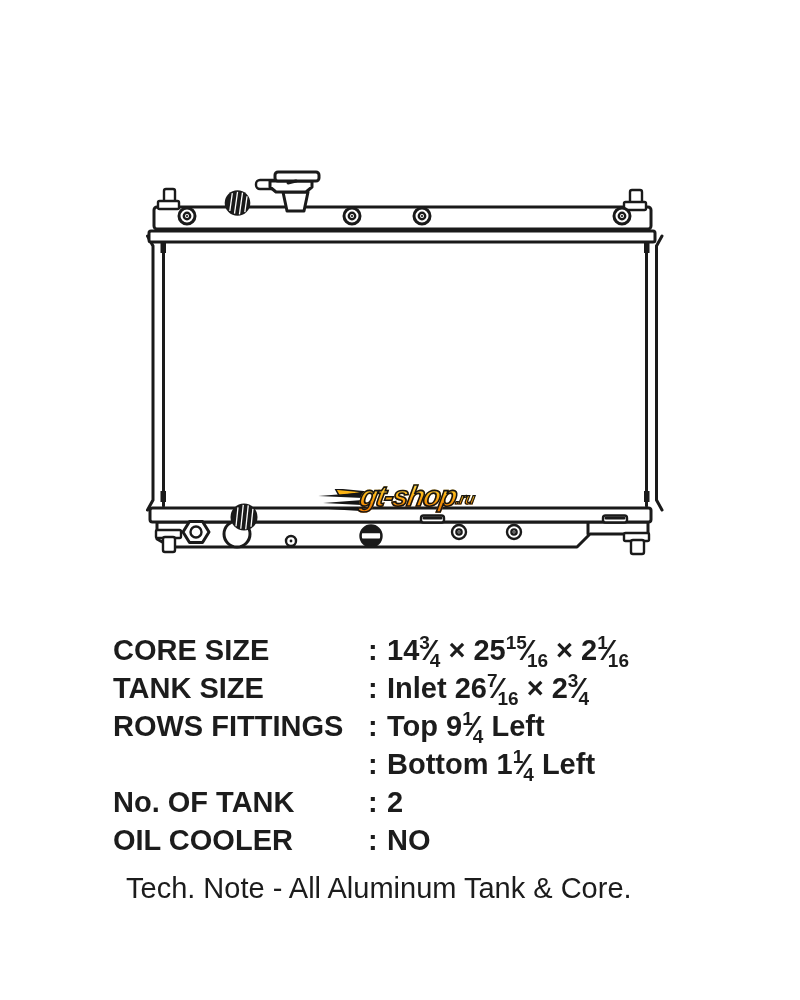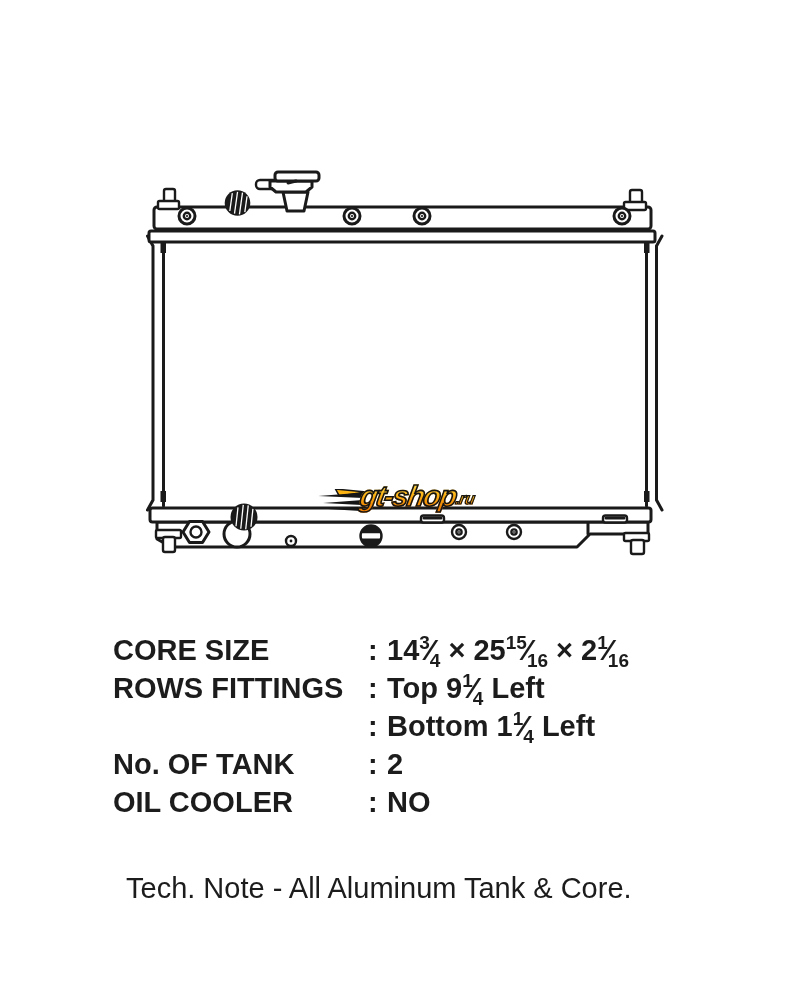--- a/index.html
+++ b/index.html
@@ -186,20 +186,24 @@
         <span class="wm-tld">.ru</span>
     </div>
   </div>
 
   <div class="spec-list">
       <div class="spec-row">
         <div class="spec-label">CORE SIZE</div>
         <div class="spec-value"><span class="colon">:</span><span class="seg">14</span><span class="frac"><span class="fr-num">3</span><span class="fr-slash">⁄</span><span class="fr-den">4</span></span><span class="seg"> × 25</span><span class="frac"><span class="fr-num">15</span><span class="fr-slash">⁄</span><span class="fr-den">16</span></span><span class="seg"> × 2</span><span class="frac"><span class="fr-num">1</span><span class="fr-slash">⁄</span><span class="fr-den">16</span></span></div>
       </div>
       <div class="spec-row">
+        <div class="spec-label">TANK SIZE</div>
+        <div class="spec-value"><span class="colon">:</span><span class="seg">Inlet 26</span><span class="frac"><span class="fr-num">7</span><span class="fr-slash">⁄</span><span class="fr-den">16</span></span><span class="seg"> × 2</span><span class="frac"><span class="fr-num">3</span><span class="fr-slash">⁄</span><span class="fr-den">4</span></span></div>
+      </div>
+      <div class="spec-row">
         <div class="spec-label">ROWS FITTINGS</div>
         <div class="spec-value"><span class="colon">:</span><span class="seg">Top 9</span><span class="frac"><span class="fr-num">1</span><span class="fr-slash">⁄</span><span class="fr-den">4</span></span><span class="seg"> Left</span></div>
       </div>
       <div class="spec-row">
         <div class="spec-label"></div>
         <div class="spec-value"><span class="colon">:</span><span class="seg">Bottom 1</span><span class="frac"><span class="fr-num">1</span><span class="fr-slash">⁄</span><span class="fr-den">4</span></span><span class="seg"> Left</span></div>
       </div>
       <div class="spec-row">
         <div class="spec-label">No. OF TANK</div>
         <div class="spec-value"><span class="colon">:</span><span class="seg">2</span></div>

